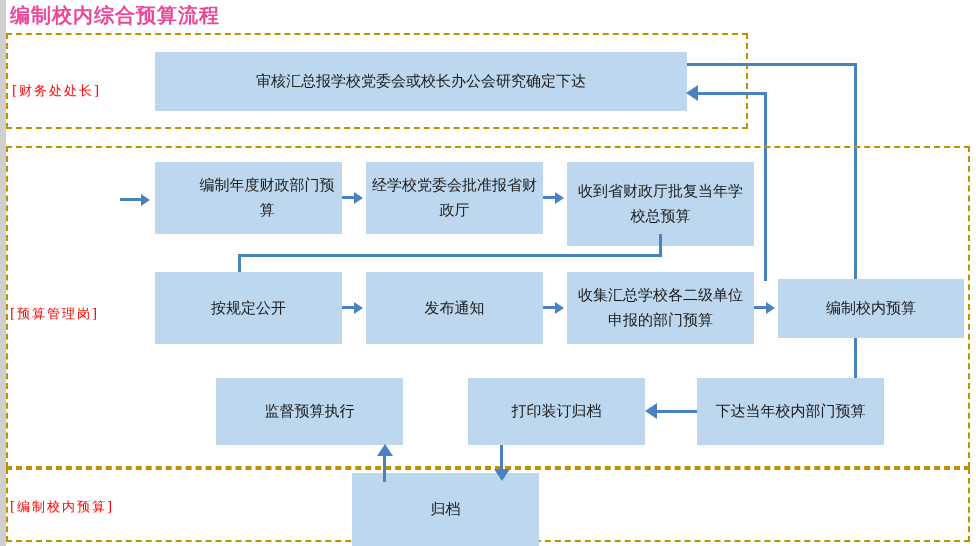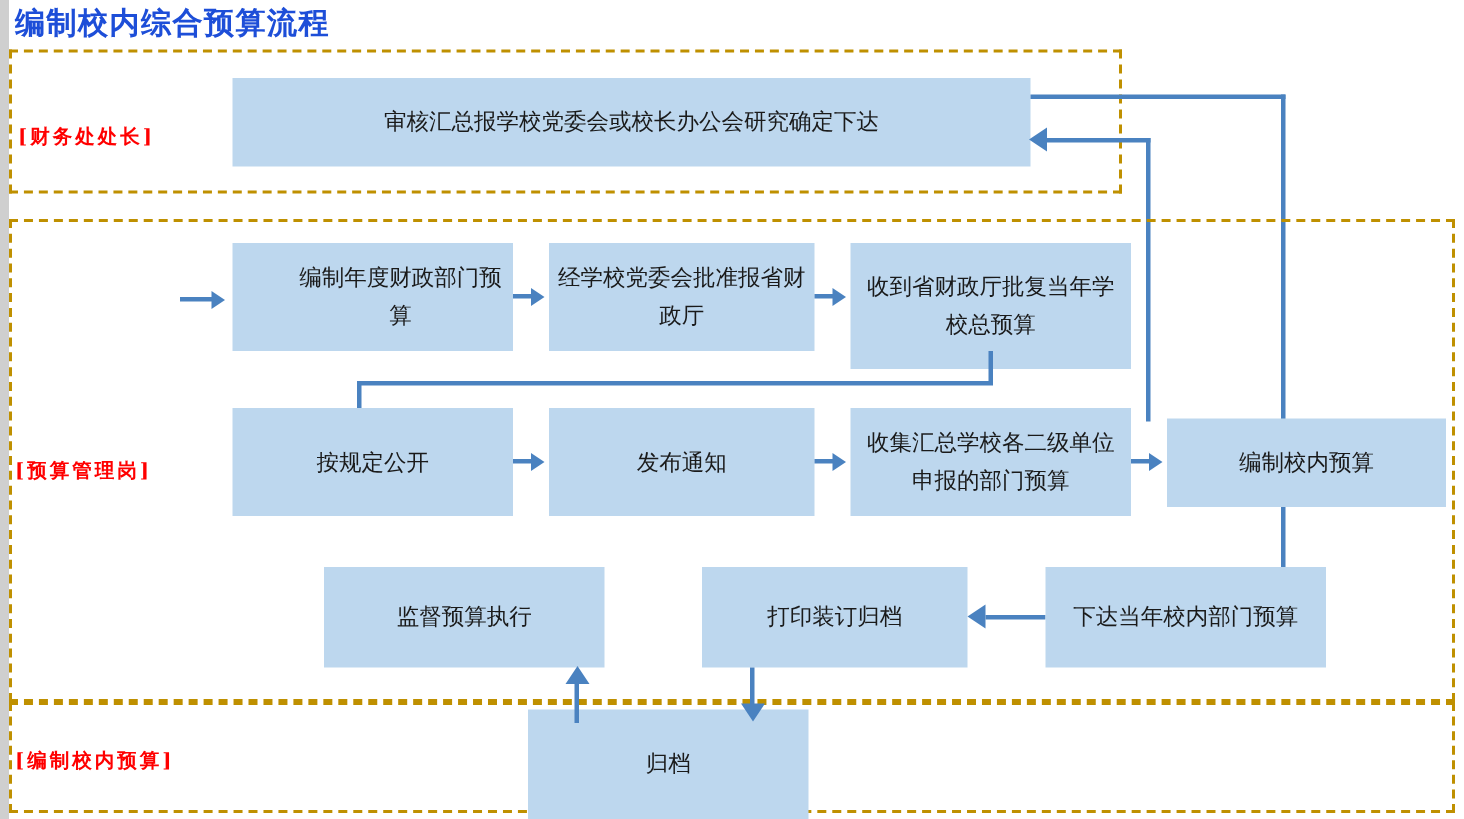--- a/index.html
+++ b/index.html
@@ -8,33 +8,33 @@
     background:#ffffff;
     font-family:"DejaVu Sans","Liberation Sans",sans-serif;
     position:relative;overflow:hidden;
   }
   #root{position:absolute;left:0;top:0;width:976px;height:546px;}
 
   .leftrail{position:absolute;left:0;top:0;width:6px;height:546px;background:#cfcfcf;}
 
   .title{
     position:absolute;left:10px;top:2px;
-    font-size:20px;font-weight:bold;color:#1d4ed8;
+    font-size:20px;font-weight:bold;color:#ec4899;
     letter-spacing:1px;white-space:nowrap;
   }
 
   .lane{
     position:absolute;
     border:2px dashed #bf9000;
     background:transparent;
     box-sizing:border-box;
   }
   .lane-label{
     position:absolute;
-    color:#ff0000;font-weight:bold;font-size:13px;
+    color:#ff0000;font-weight:normal;font-size:13px;
     font-family:"DejaVu Serif","Liberation Serif",serif;
     letter-spacing:2px;white-space:nowrap;
   }
 
   .node{
     position:absolute;
     background:#bdd7ee;
     color:#1a1a1a;
     display:flex;align-items:center;justify-content:center;
     text-align:center;

